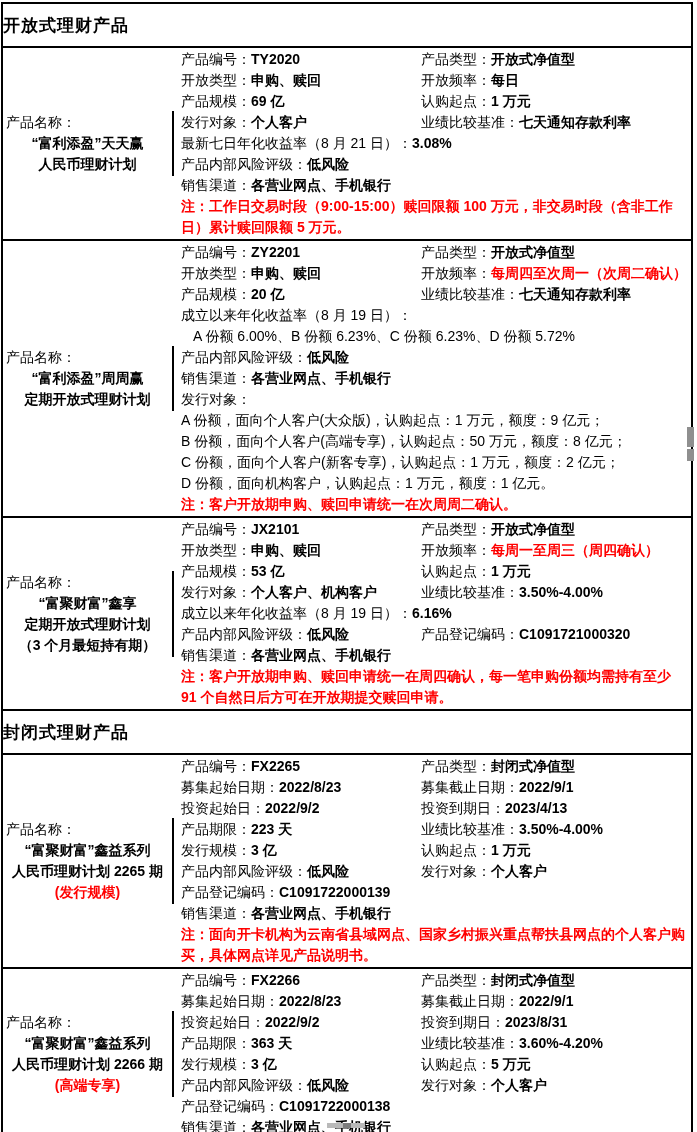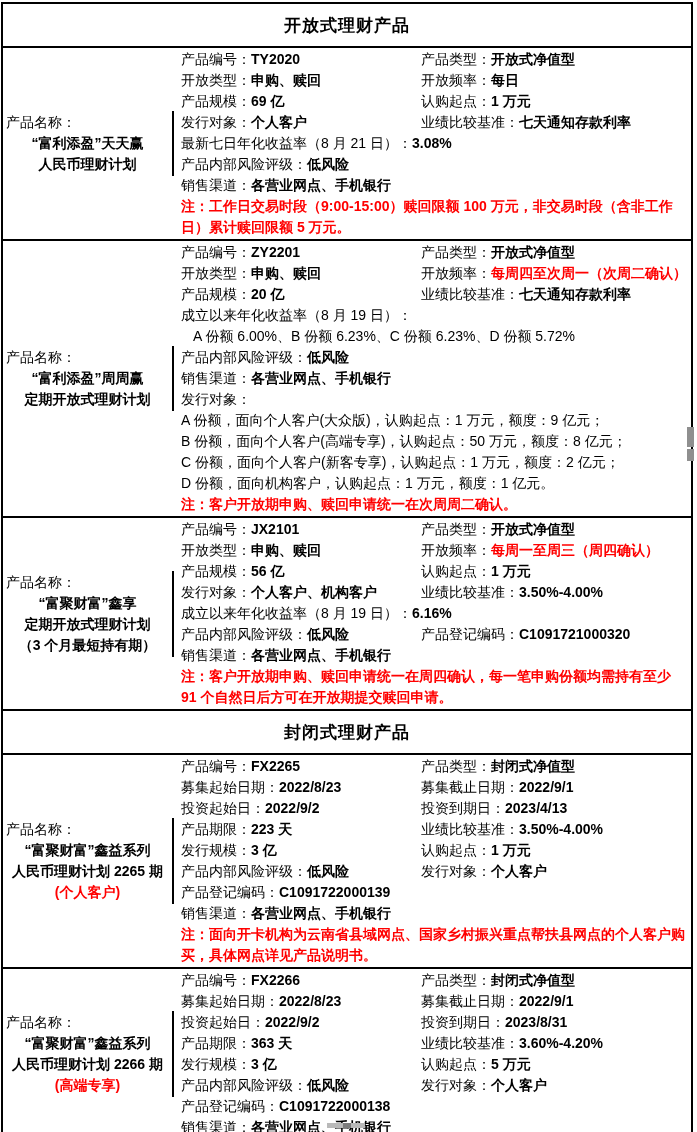--- a/index.html
+++ b/index.html
@@ -6,21 +6,21 @@
   .doc {
     position:relative; width:697px; height:1132px; overflow:hidden;
     background:#ffffff; color:#000;
     font-family:"Liberation Sans","DejaVu Sans",sans-serif;
   }
   .tbl {
     position:absolute; left:1px; top:2px; width:692px;
     border:2px solid #000; background:#fff; box-sizing:border-box;
   }
   .section-title {
-    text-align:center; font-weight:bold; font-size:17px;
+    text-align:left; font-weight:bold; font-size:17px;
     padding:10px 0 9px 0; letter-spacing:1px;
   }
   .tbl > div + div { border-top:2px solid #000; }
   .product { display:flex; align-items:center; }
   .name-cell {
     flex:0 0 171px; width:171px; box-sizing:border-box;
     border-right:2px solid #000; padding:1px 3px;
     display:flex; flex-direction:column; font-size:14px;
   }
   .name-label { line-height:21px; }
@@ -94,36 +94,36 @@
           <div class="name-label">产品名称：</div>
           <div class="name-block">
             <div>“富聚财富”鑫享</div>
             <div>定期开放式理财计划</div>
             <div>（3 个月最短持有期）</div>
           </div>
         </div>
         <div class="detail-cell">
           <div class="line"><span class="f1"><span class="lbl">产品编号：</span><span class="val">JX2101</span></span><span class="f2"><span class="lbl">产品类型：</span><span class="val">开放式净值型</span></span></div>
           <div class="line"><span class="f1"><span class="lbl">开放类型：</span><span class="val">申购、赎回</span></span><span class="f2"><span class="lbl">开放频率：</span><span class="val red">每周一至周三（周四确认）</span></span></div>
-          <div class="line"><span class="f1"><span class="lbl">产品规模：</span><span class="val">56 亿</span></span><span class="f2"><span class="lbl">认购起点：</span><span class="val">1 万元</span></span></div>
+          <div class="line"><span class="f1"><span class="lbl">产品规模：</span><span class="val">53 亿</span></span><span class="f2"><span class="lbl">认购起点：</span><span class="val">1 万元</span></span></div>
           <div class="line"><span class="f1"><span class="lbl">发行对象：</span><span class="val">个人客户、机构客户</span></span><span class="f2"><span class="lbl">业绩比较基准：</span><span class="val">3.50%-4.00%</span></span></div>
           <div class="line"><span class="f1"><span class="lbl">成立以来年化收益率（8 月 19 日）：</span><span class="val">6.16%</span></span></div>
           <div class="line"><span class="f1"><span class="lbl">产品内部风险评级：</span><span class="val">低风险</span></span><span class="f2"><span class="lbl">产品登记编码：</span><span class="val">C1091721000320</span></span></div>
           <div class="line"><span class="f1"><span class="lbl">销售渠道：</span><span class="val">各营业网点、手机银行</span></span></div>
           <div class="note">注：客户开放期申购、赎回申请统一在周四确认，每一笔申购份额均需持有至少 91 个自然日后方可在开放期提交赎回申请。</div>
         </div>
       </div>
       <div class="section-title">封闭式理财产品</div>
       <div class="product">
         <div class="name-cell">
           <div class="name-label">产品名称：</div>
           <div class="name-block">
             <div>“富聚财富”鑫益系列</div>
             <div>人民币理财计划 2265 期</div>
-            <div class="red">(个人客户)</div>
+            <div class="red">(发行规模)</div>
           </div>
         </div>
         <div class="detail-cell">
           <div class="line"><span class="f1"><span class="lbl">产品编号：</span><span class="val">FX2265</span></span><span class="f2"><span class="lbl">产品类型：</span><span class="val">封闭式净值型</span></span></div>
           <div class="line"><span class="f1"><span class="lbl">募集起始日期：</span><span class="val">2022/8/23</span></span><span class="f2"><span class="lbl">募集截止日期：</span><span class="val">2022/9/1</span></span></div>
           <div class="line"><span class="f1"><span class="lbl">投资起始日：</span><span class="val">2022/9/2</span></span><span class="f2"><span class="lbl">投资到期日：</span><span class="val">2023/4/13</span></span></div>
           <div class="line"><span class="f1"><span class="lbl">产品期限：</span><span class="val">223 天</span></span><span class="f2"><span class="lbl">业绩比较基准：</span><span class="val">3.50%-4.00%</span></span></div>
           <div class="line"><span class="f1"><span class="lbl">发行规模：</span><span class="val">3 亿</span></span><span class="f2"><span class="lbl">认购起点：</span><span class="val">1 万元</span></span></div>
           <div class="line"><span class="f1"><span class="lbl">产品内部风险评级：</span><span class="val">低风险</span></span><span class="f2"><span class="lbl">发行对象：</span><span class="val">个人客户</span></span></div>
           <div class="line"><span class="f1"><span class="lbl">产品登记编码：</span><span class="val">C1091722000139</span></span></div>

